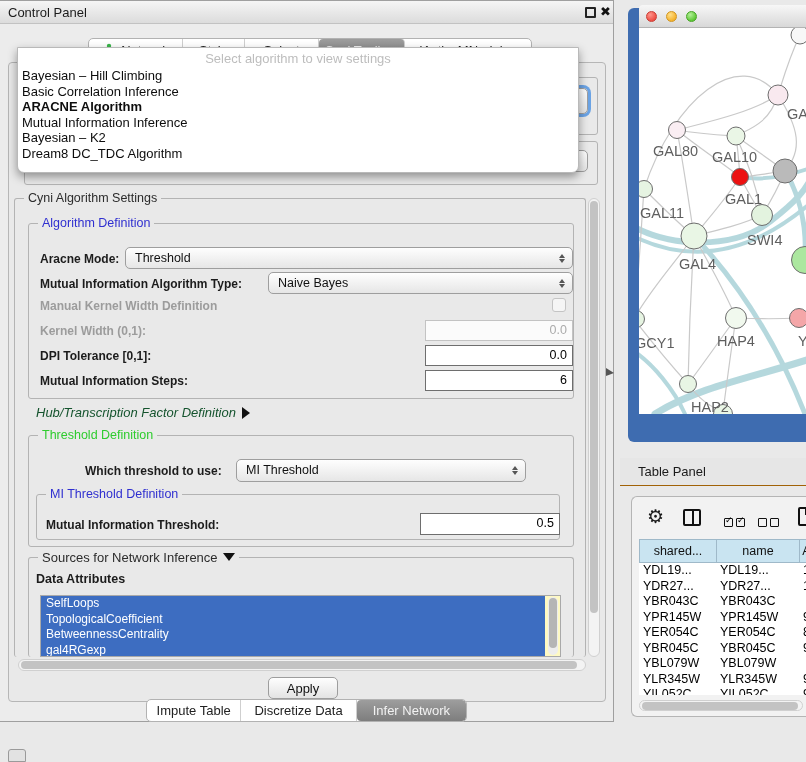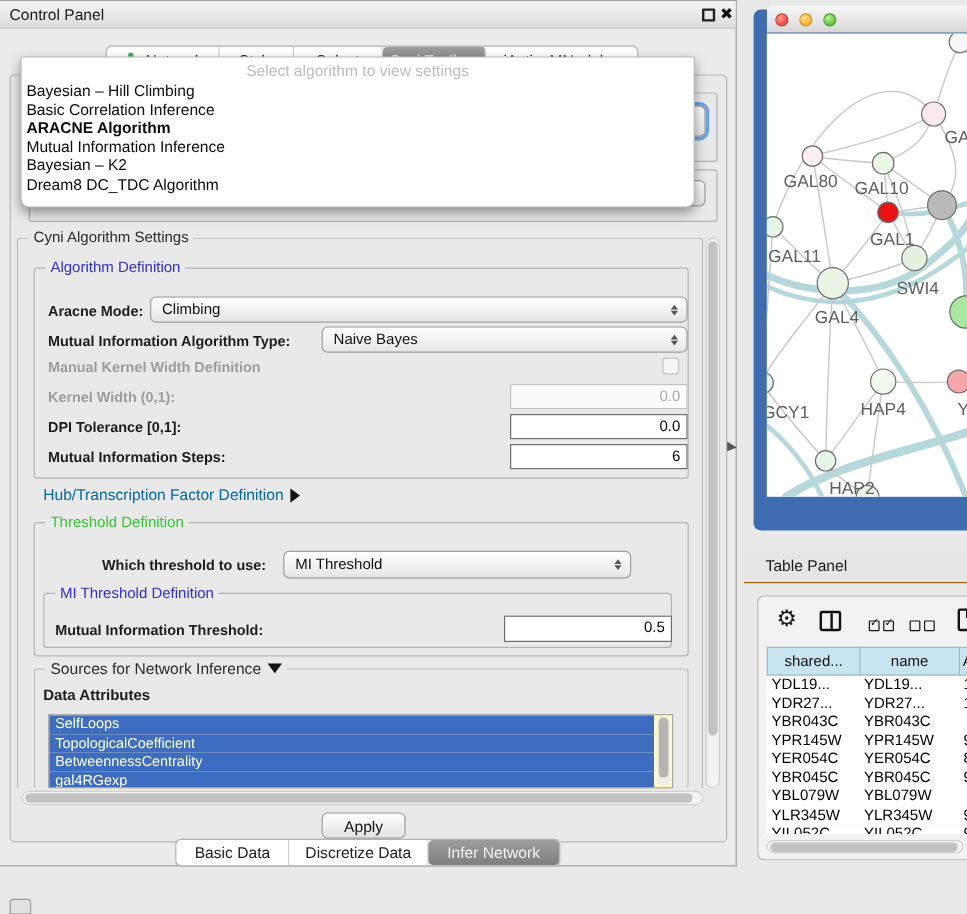--- a/index.html
+++ b/index.html
@@ -56,21 +56,21 @@
   .tri-up { width:0; height:0; border-left:3.5px solid transparent; border-right:3.5px solid transparent;
         border-bottom:4px solid #555; }
   .tri-dn { width:0; height:0; border-left:3.5px solid transparent; border-right:3.5px solid transparent;
         border-top:4px solid #555; }
 
   .field { background:#fff; border:1px solid #6e6e6e; font-size:12.5px; color:#000;
         text-align:right; padding:0 5px; line-height:19px; }
   .field.dis { background:#fbfbfb; border:1px solid #c3c3c3; color:#ababab; }
   .checkbox { width:14px; height:14px; border:1px solid #c4c4c4; border-radius:3px; background:#f5f5f5; }
 
-  .expander { font-size:13px; color:#0369a1; }
+  .expander { font-size:13px; color:#14532d;font-style:italic; }
   .tri-right { display:inline-block; width:0; height:0; border-top:6px solid transparent;
         border-bottom:6px solid transparent; border-left:8px solid #111; margin-left:6px; vertical-align:-2px; }
   .tri-down-b { display:inline-block; width:0; height:0; border-left:6px solid transparent;
         border-right:6px solid transparent; border-top:8px solid #111; margin-left:5px; vertical-align:1px; }
 
   
   #attr-list { left:40px; top:594px; width:521px; height:62px; background:#fef9c3;
         border:1px solid #a9a9a9; overflow:hidden; }
   .attr-item { width:504px; height:15.5px; background:#3d6dc1; color:#fff; font-size:12px;
         line-height:15.5px; padding-left:5px; }
@@ -181,21 +181,21 @@
 
     <div class="abs groupbox" style="left:14px; top:197px; width:572px; height:459px; border-bottom:none;">
       <div class="abs gtitle" style="color:#2c2c2c;">Cyni Algorithm Settings</div>
     </div>
 
     <div class="abs groupbox" style="left:28px; top:222px; width:546px; height:176px;">
       <div class="abs gtitle" style="color:#2f2fd0;">Algorithm Definition</div>
     </div>
     <div class="abs lbl" style="left:40px; top:251px;">Aracne Mode:</div>
     <div class="abs combo" style="left:125px; top:246px; width:448px; height:22px;">
-      <span>Climbing</span>
+      <span>Threshold</span>
       <span class="spin">
           <span class="tri-up"></span>
           <span class="tri-dn"></span>
         </span>
     </div>
     <div class="abs lbl" style="left:40px; top:276px;">Mutual Information Algorithm Type:</div>
     <div class="abs lbl dis" style="left:40px; top:298px;">Manual Kernel Width Definition</div>
     <div class="abs combo" style="left:268px; top:271px; width:305px; height:22px;">
       <span>Naive Bayes</span>
       <span class="spin">
@@ -252,21 +252,21 @@
       <div class="vthumb" style="top:2px; height:412px;"></div>
     </div>
     <div class="abs hscroll" style="left:18px; top:658px; width:568px; height:12px;">
       <div class="hthumb" style="left:2px; width:556px;"></div>
     </div>
 
     <div class="abs button" style="left:268px; top:676px; width:70px; height:22px; line-height:21px;">Apply</div>
 
     <div class="abs segbar" style="left:146px; top:698px; width:321px; height:23px;">
       <div class="seg" style="width:95px;">
-        <span>Basic Data</span>
+        <span>Impute Table</span>
       </div>
       <div class="seg" style="width:116px;">
         <span>Discretize Data</span>
       </div>
       <div class="seg sel" style="width:110px;">
         <span>Infer Network</span>
       </div>
     </div>
   </div>
 

